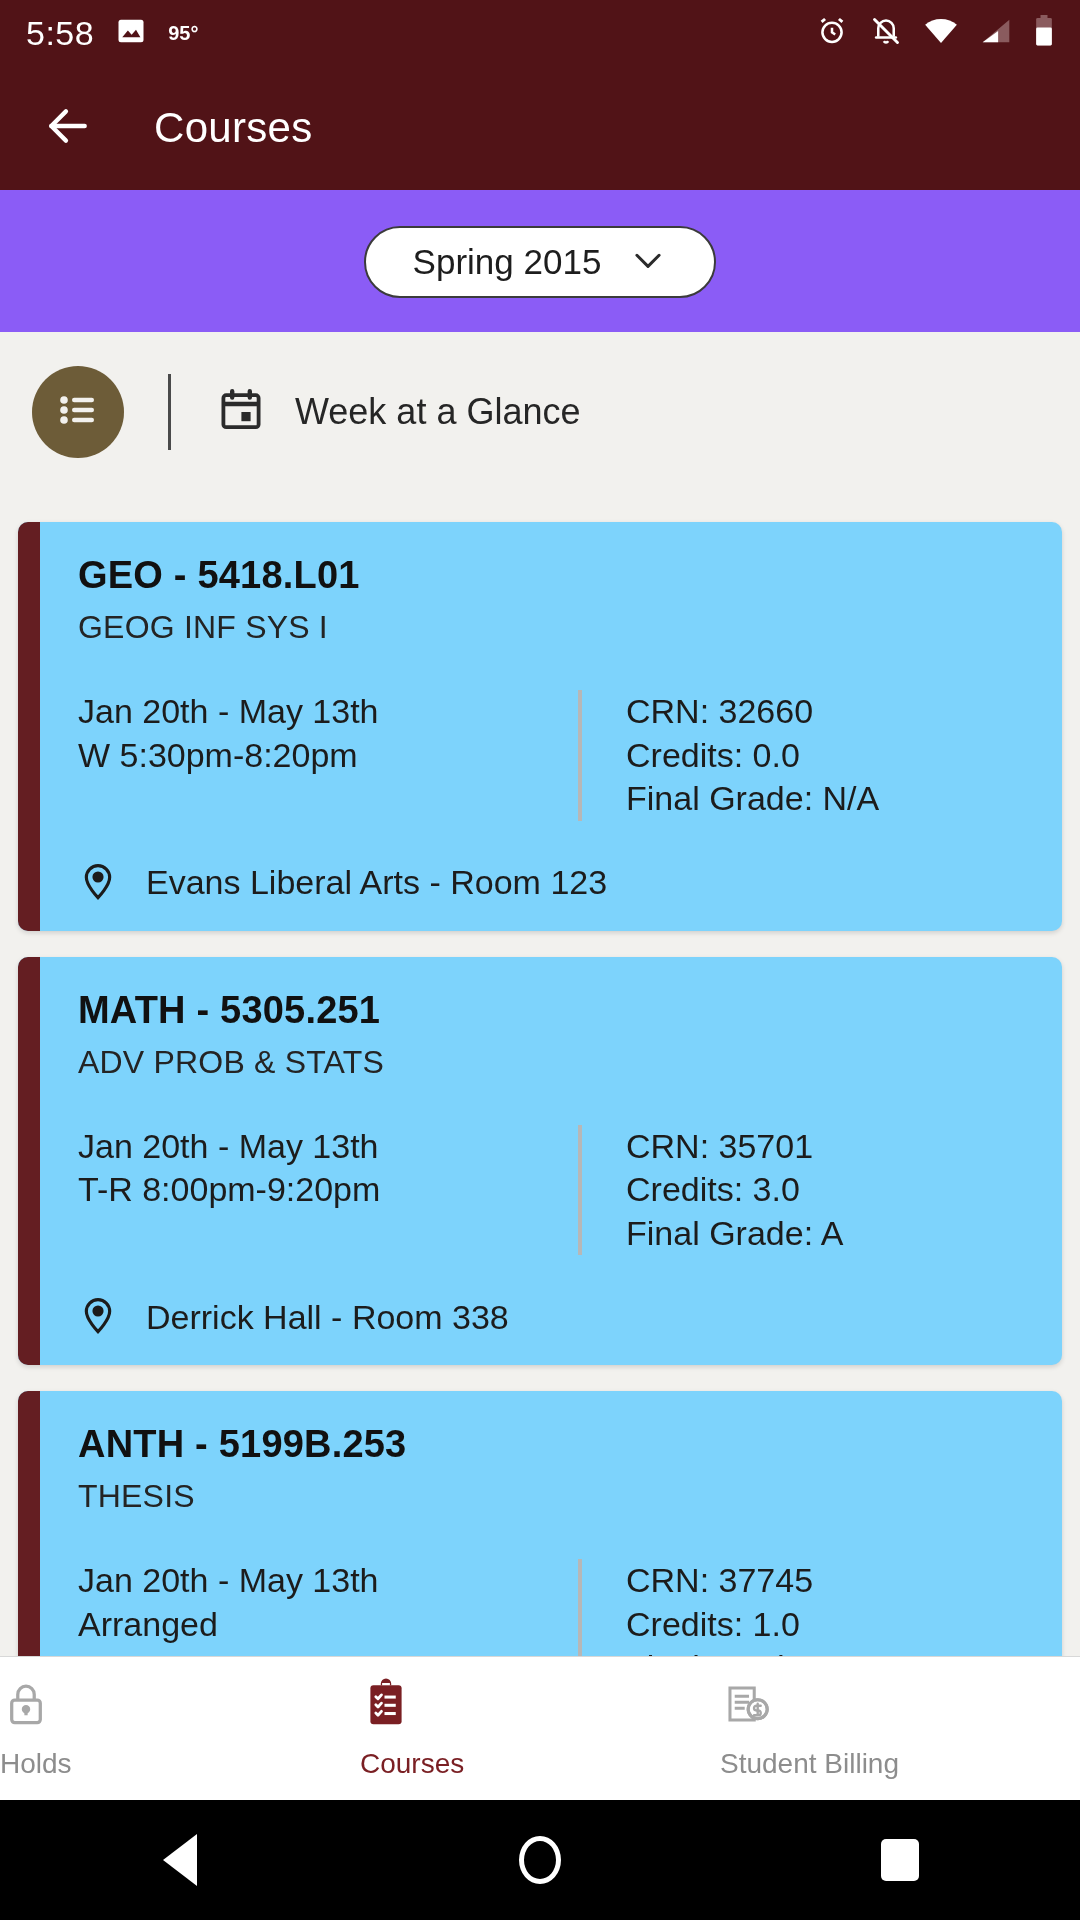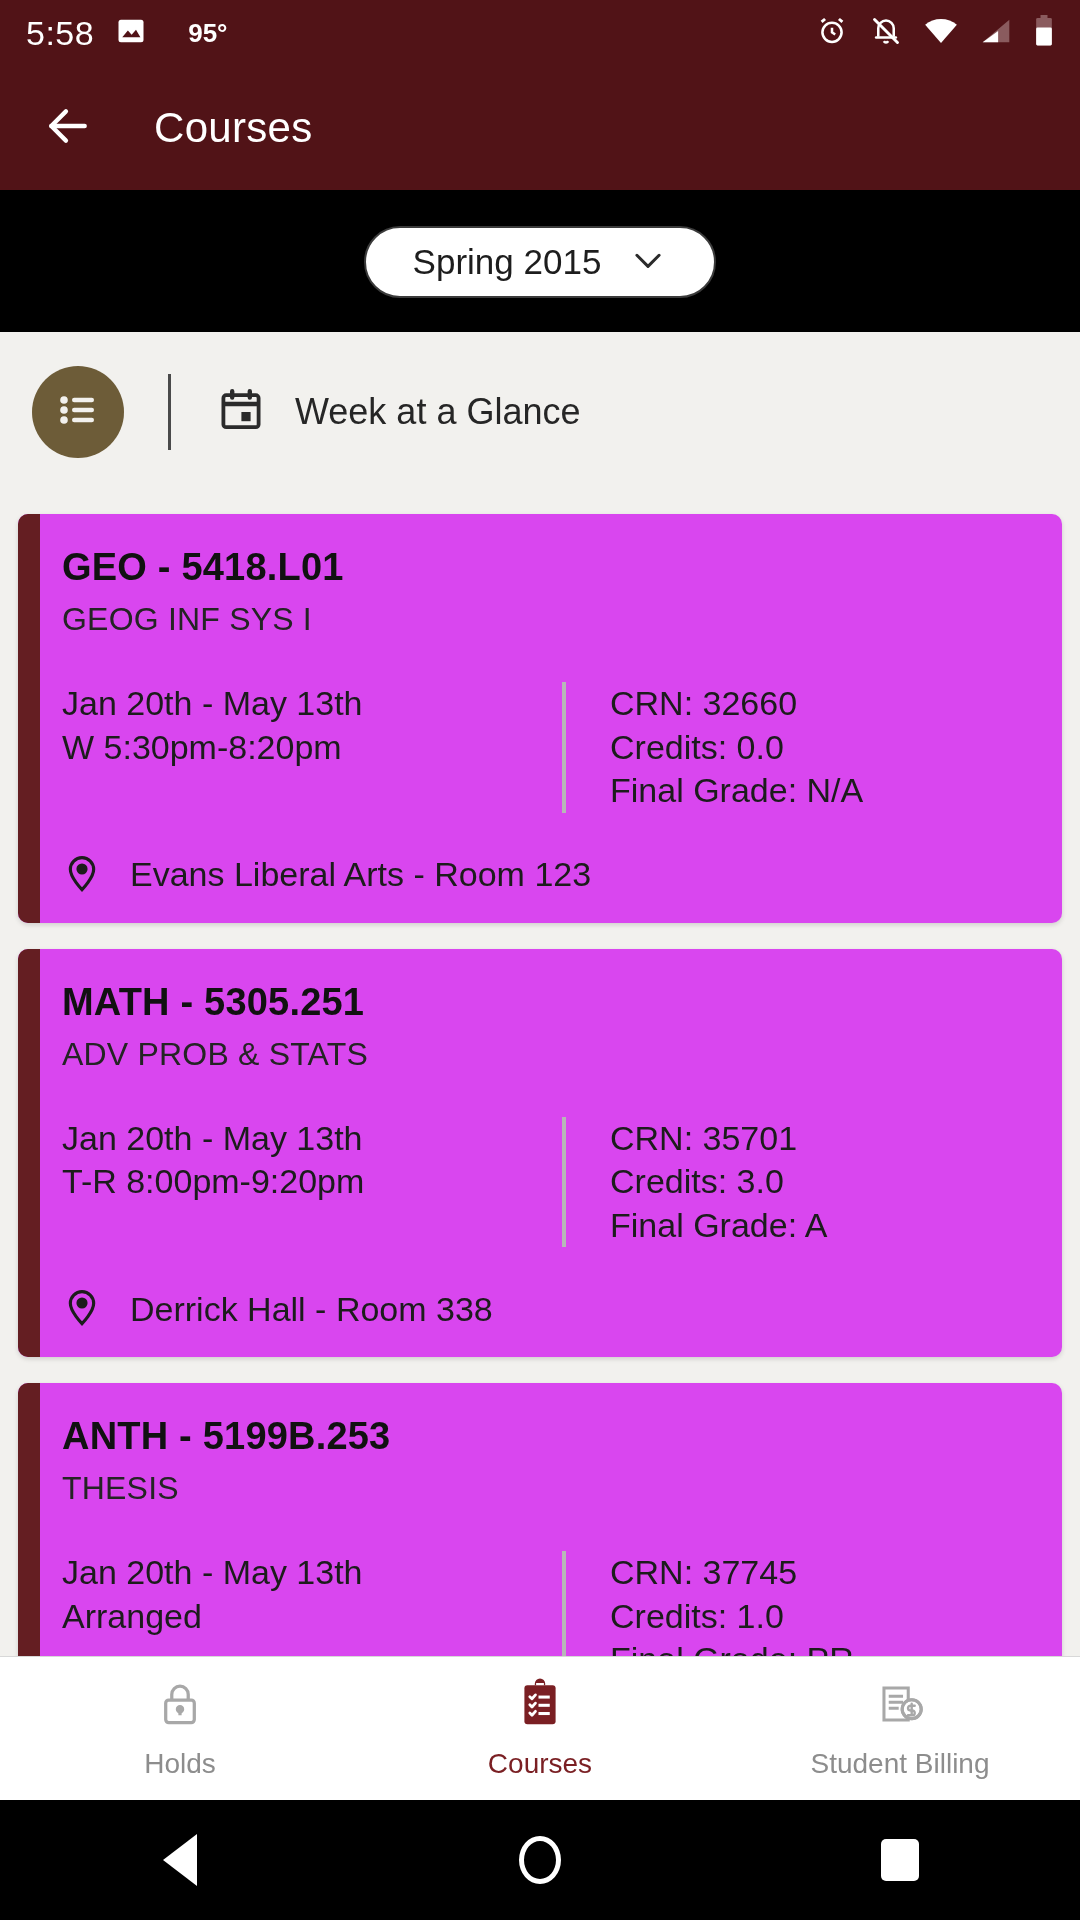--- a/index.html
+++ b/index.html
@@ -11,35 +11,35 @@
   }
   #screen { position:relative; width:1080px; height:1920px; display:flex; flex-direction:column; }
 
   
   .statusbar {
     height:66px; background:#511317; color:#ffffff;
     display:flex; align-items:center; padding:0 26px; flex:0 0 auto;
   }
   .sb-left { display:flex; align-items:center; gap:22px; }
   .sb-time { font-size:34px; font-weight:400; letter-spacing:.5px; }
-  .sb-temp { font-size:26px; font-weight:700;margin-left:20px; }
+  .sb-temp { font-size:20px; font-weight:700; }
   .sb-right { margin-left:auto; display:flex; align-items:center; gap:22px; }
   .sb-ic { display:block; }
 
   
   .appbar {
     height:124px; background:#511317; color:#ffffff;
     display:flex; align-items:center; padding:0 40px; flex:0 0 auto;
   }
   .back-btn { width:56px; height:56px; display:flex; align-items:center; justify-content:center; cursor:pointer; }
   .appbar-title { font-size:42px; font-weight:400; margin-left:58px; letter-spacing:.3px; }
 
   
   .term-zone {
-    background:#000000; flex:0 0 auto;
+    background:#8b5cf6; flex:0 0 auto;
     padding:36px 0 34px; display:flex; justify-content:center;
   }
   .term-pill {
     border:2px solid #3b3b3b; border-radius:42px;
     height:72px; min-width:352px;
     display:flex; align-items:center; justify-content:center; gap:28px;
     padding:0 40px; cursor:pointer; background:#fff;
   }
   .term-label { font-size:35px; color:#1d1d1d; }
 
@@ -53,43 +53,43 @@
     background:#6d5c38; display:flex; align-items:center; justify-content:center;
     cursor:pointer; flex:0 0 auto;
   }
   .tb-divider { width:3px; height:76px; background:#4a4a4a; margin:0 46px 0 44px; flex:0 0 auto; }
   .wag { display:flex; align-items:center; gap:30px; cursor:pointer; }
   .wag-label { font-size:36px; color:#262626; }
 
   
   .cards { background:#f2f1ee; flex:1 1 auto; position:relative; overflow:hidden; padding-top:22px; }
   .card {
-    position:relative; margin:0 18px 26px 18px;
-    background:#d946ef; border-radius:10px;
+    position:relative; margin:8px 18px 26px 18px;
+    background:#7dd3fc; border-radius:10px;
     box-shadow:0 2px 5px rgba(0,0,0,.14);
-    padding:32px 40px 26px 44px;
+    padding:32px 40px 26px 60px;
     overflow:hidden;
   }
   .card-accent { position:absolute; left:0; top:0; bottom:0; width:22px; background:#641e22; }
   .course-code { font-size:38px; font-weight:bold; color:#111; letter-spacing:.2px; }
   .course-title { font-size:32px; color:#242424; margin-top:12px; letter-spacing:.2px; }
   .card-mid { display:flex; margin-top:44px; }
   .mid-left { width:500px; flex:0 0 auto; }
   .mid-line { font-size:34px; color:#1c1c1c; line-height:1.28; }
   .mid-div { width:4px; background:#b7b7b7; margin:0 44px 0 0; flex:0 0 auto; }
   .mid-right { flex:1 1 auto; }
   .card-loc { display:flex; align-items:center; gap:28px; margin-top:40px; }
   .loc-text { font-size:34px; color:#1c1c1c; }
 
   
   .bottomnav {
     height:144px; background:#ffffff; border-top:1px solid #d8d8d8;
     display:flex; flex:0 0 auto; z-index:5;
   }
-  .navitem { flex:1 1 0; display:flex; flex-direction:column; align-items:center; justify-content:center; gap:14px; cursor:pointer; }
+  .navitem { flex:1 1 0; display:flex; flex-direction:column; align-items:flex-start; justify-content:center; gap:14px; cursor:pointer; }
   .navlabel { font-size:28px; color:#8d8d8d; }
   .navitem.active .navlabel { color:#7a1f23; }
 
   
   .androidnav { height:120px; background:#000000; display:flex; align-items:center; flex:0 0 auto; }
   .andbtn { flex:1 1 0; display:flex; align-items:center; justify-content:center; cursor:pointer; }
   .and-back { width:0; height:0; border-top:26px solid transparent; border-bottom:26px solid transparent; border-right:34px solid #ffffff; }
   .and-home { width:42px; height:48px; border:5px solid #ffffff; border-radius:50%; }
   .and-rec { width:38px; height:42px; background:#ffffff; border-radius:5px; }
 </style>

